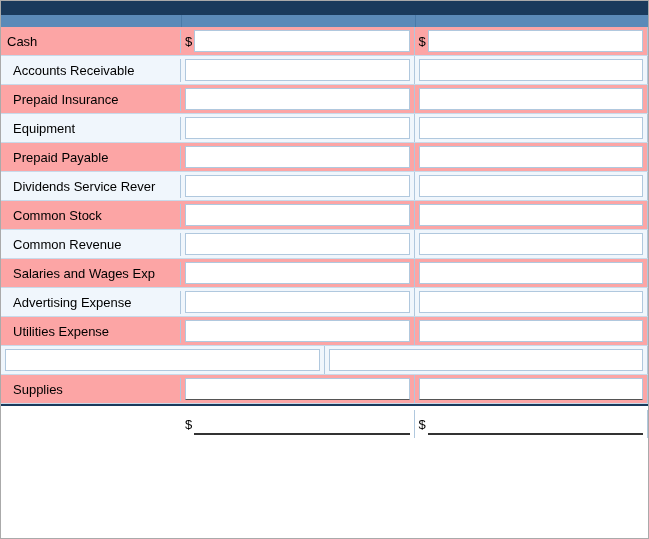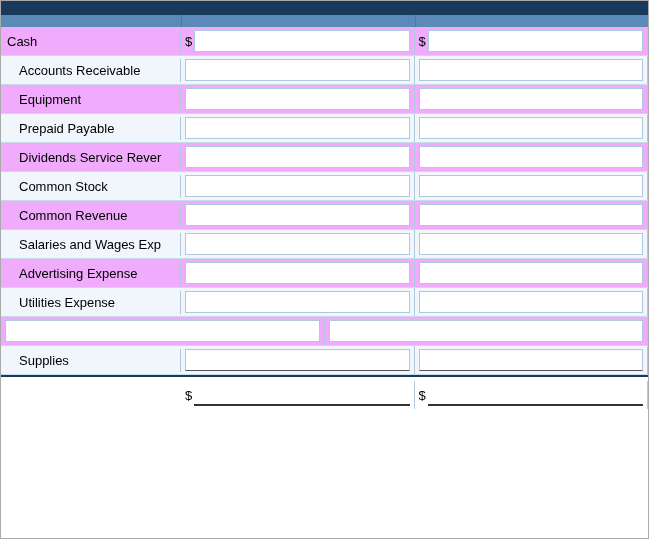--- a/index.html
+++ b/index.html
@@ -68,31 +68,31 @@
     }
 
     .table-area {
       width: 100%;
     }
 
     .data-row {
       display: flex;
       align-items: center;
       border-bottom: 1px solid #c8daea;
-      background: #f0abfc;
+      background: #fca5a5;
     }
 
     .data-row:nth-child(even) {
       background: #f0f6fc;
     }
 
     .label-cell {
       width: 180px;
       flex-shrink: 0;
-      padding: 4px 18px;
+      padding: 4px 12px;
       border-right: 1px solid #b0c8de;
       font-size: 13px;
       white-space: nowrap;
       overflow: hidden;
     }
 
     .cash-label-cell {
       display: flex;
       align-items: center;
       width: 180px;
@@ -208,20 +208,29 @@
       <div class="data-row">
       <div class="label-cell">Accounts Receivable</div>
       <div class="input-cell">
         <input type="text" class="" value="" style="">
       </div>
       <div class="input-cell">
         <input type="text" class="" value="" style="">
       </div>
     </div>
       <div class="data-row">
+      <div class="label-cell">Prepaid Insurance</div>
+      <div class="input-cell">
+        <input type="text" class="" value="" style="">
+      </div>
+      <div class="input-cell">
+        <input type="text" class="" value="" style="">
+      </div>
+    </div>
+      <div class="data-row">
       <div class="label-cell">Equipment</div>
       <div class="input-cell">
         <input type="text" class="" value="" style="">
       </div>
       <div class="input-cell">
         <input type="text" class="" value="" style="">
       </div>
     </div>
       <div class="data-row">
       <div class="label-cell">Prepaid Payable</div>

